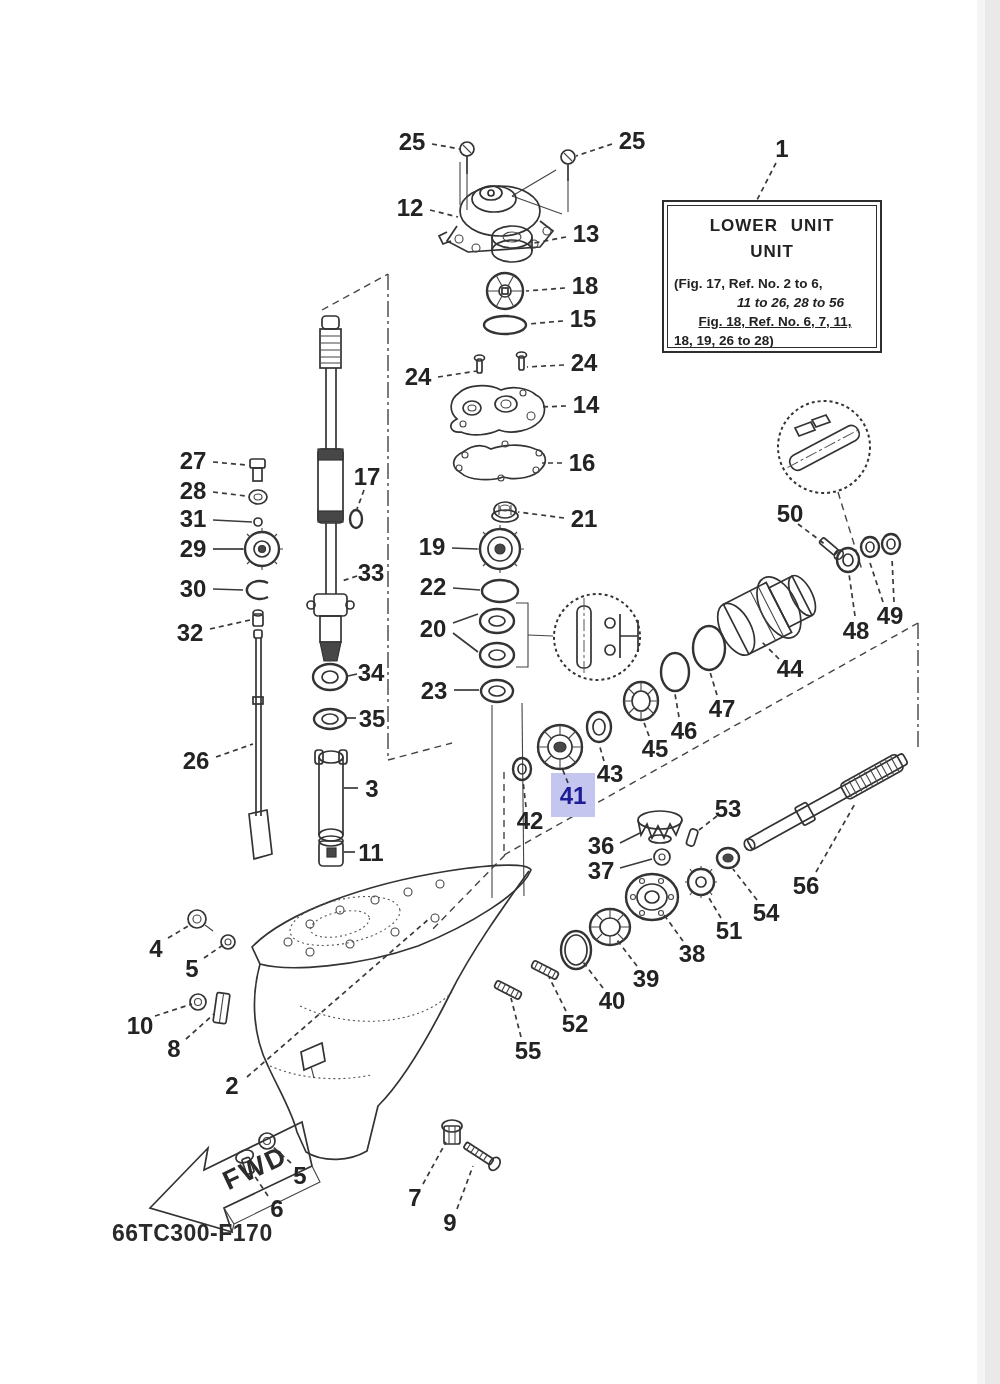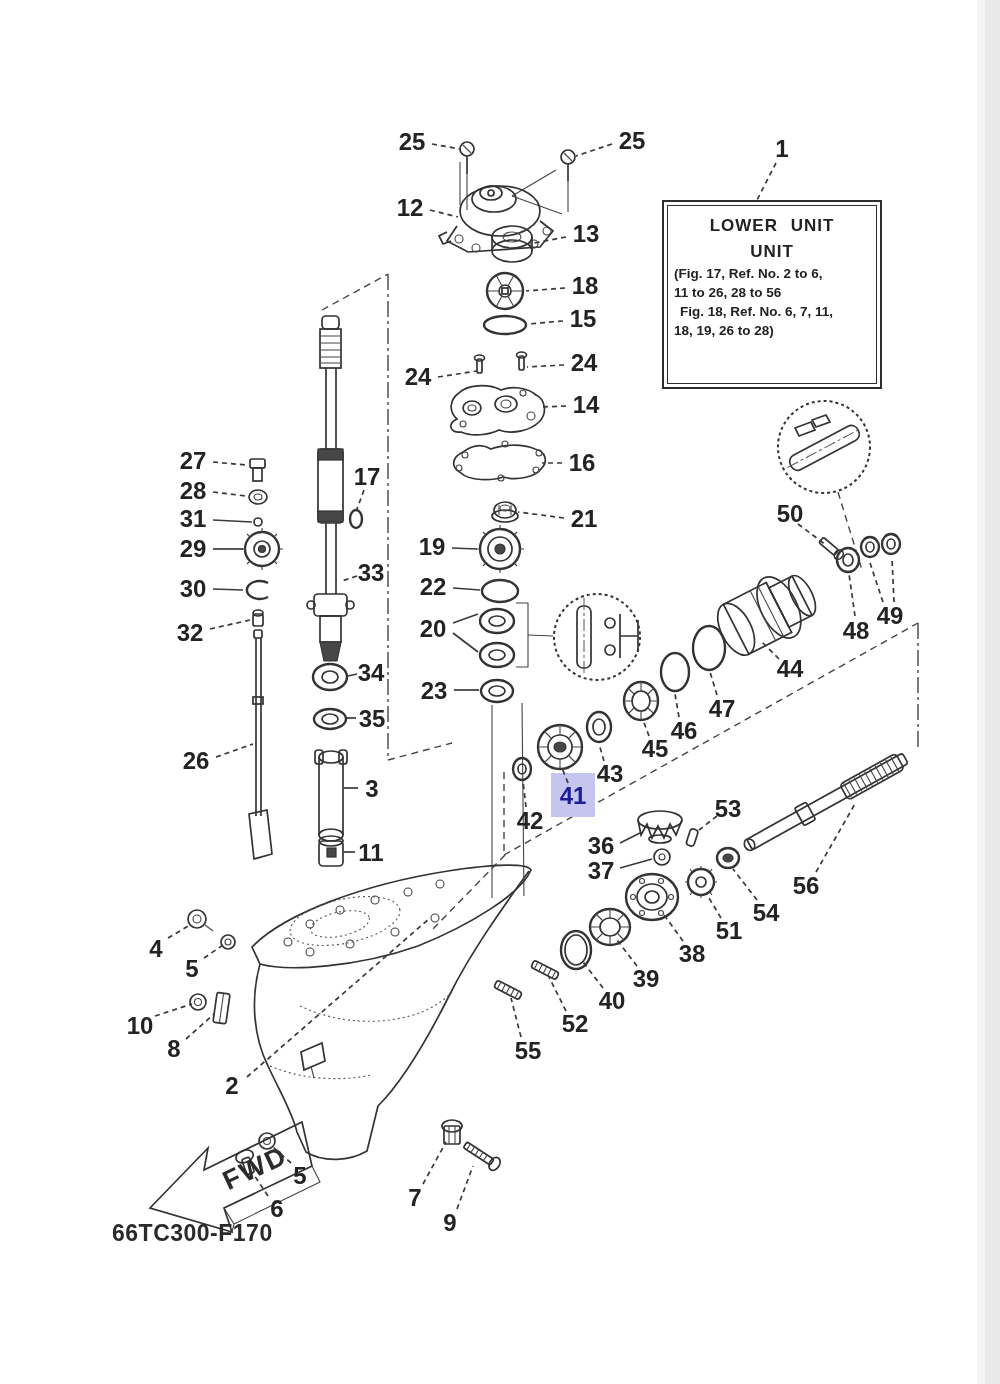--- a/index.html
+++ b/index.html
@@ -18,30 +18,30 @@
   .phantom2{fill:none;stroke:#444;stroke-width:1.4;stroke-dasharray:16 4 3 4;}
   
   .leader{stroke:#3a3a3a;stroke-width:1.7;stroke-dasharray:5 4;fill:none;}
   .leader.solid{stroke-dasharray:none;}
   .callout{font:bold 24px "Liberation Sans",sans-serif;fill:#232323;
            text-anchor:middle;dominant-baseline:central;}
   .callout.hl{fill:#1d1d96;}
   .fwd{font:bold 27px "Liberation Sans",sans-serif;fill:#2b2b2b;letter-spacing:2px;
        text-anchor:middle;dominant-baseline:central;}
   
-  .assy-box{position:absolute;left:662px;top:200px;width:220px;height:189px;
+  .assy-box{position:absolute;left:662px;top:200px;width:220px;height:153px;
             border:2px solid #2e2e2e;background:#fff;padding:3px;box-sizing:border-box;}
   .assy-inner{border:1.5px solid #2e2e2e;width:100%;height:100%;box-sizing:border-box;
               padding:7px 6px 2px;}
   .assy-title{text-align:center;font:bold 17px/1.5 "Liberation Sans",sans-serif;
               letter-spacing:1px;word-spacing:7px;color:#222;}
   .ref{font:bold 13.5px/1.42 "Liberation Sans",sans-serif;color:#222;}
-  .ref.r1{text-align:left;}
-  .ref.r2{text-align:left;padding-right:26px;}
-  .ref.r3{text-align:left;padding-left:6px;}
+  .ref.r1{text-align:left;margin-top:10px;}
+  .ref.r2{text-align:right;padding-right:26px;font-style:italic;}
+  .ref.r3{text-align:center;padding-left:6px;text-decoration:underline;}
   .ref.r4{text-align:left;padding-right:4px;}
   .part-code{position:absolute;left:112px;top:1220px;font:bold 23px "Liberation Sans",sans-serif;
              color:#2a2a2a;letter-spacing:0.5px;}
   .right-strip{position:absolute;top:0;right:0;width:15px;height:1384px;background:#e9e9e9;}
   .right-strip-soft{position:absolute;top:0;right:15px;width:8px;height:1384px;background:#f5f5f5;}
 </style>
 </head>
 <body>
 
 <div class="screen" style="background: rgb(255, 255, 255);">

